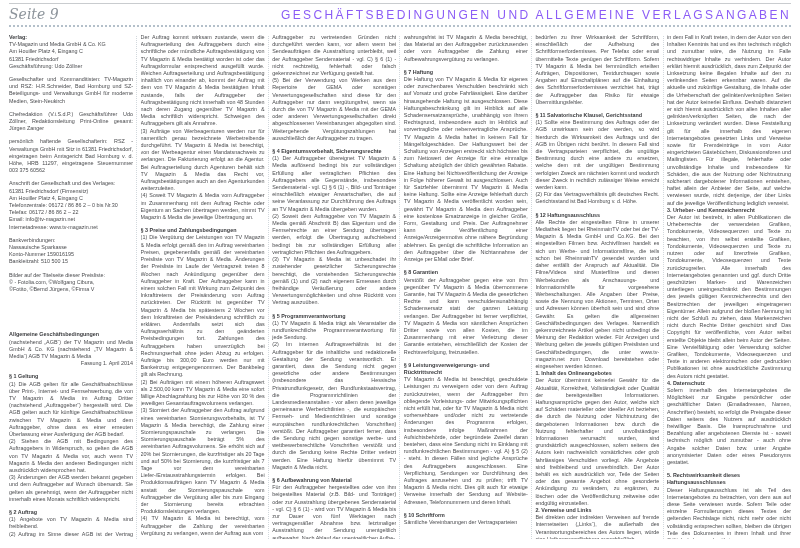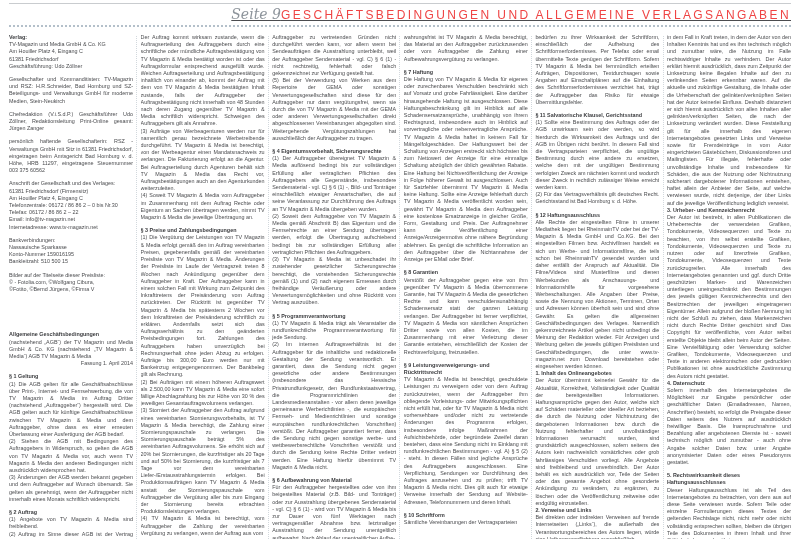--- a/index.html
+++ b/index.html
@@ -6,30 +6,29 @@
   body{
     width:800px;height:548px;overflow:hidden;
     font-family:"Liberation Sans",sans-serif;
     color:#4b4c4f;
     position:relative;
   }
   
   .page-header{padding:0 9px;}
   .topline{border-top:1px solid #c9cccf;margin-top:3px;}
   .header-row{
-    display:flex;justify-content:flex-end;align-items:baseline;
+    display:flex;justify-content:space-between;align-items:baseline;
     padding:2px 0 3px 0;
-    text-decoration:underline;
   }
   .page-number{
     font-family:"DejaVu Serif","Liberation Serif",serif;
     font-style:italic;font-size:14px;color:#8d949b;
   }
   .page-title{
-    font-size:12px;color:#ef4444;letter-spacing:2.4px;font-weight:400;
+    font-size:12px;color:#8b5cf6;letter-spacing:2.4px;font-weight:400;
   }
   .dotline{border-top:2px dotted #b4c0ca;}
   
   .columns{
     display:flex;justify-content:space-between;
     padding:7px 9px 0 9px;
     height:505px;overflow:hidden;
   }
   .col{width:124px;flex:0 0 124px;overflow:hidden;}
   .colsep{flex:0 0 0;border-left:1px dotted #d2d8dd;margin-top:2px;}

